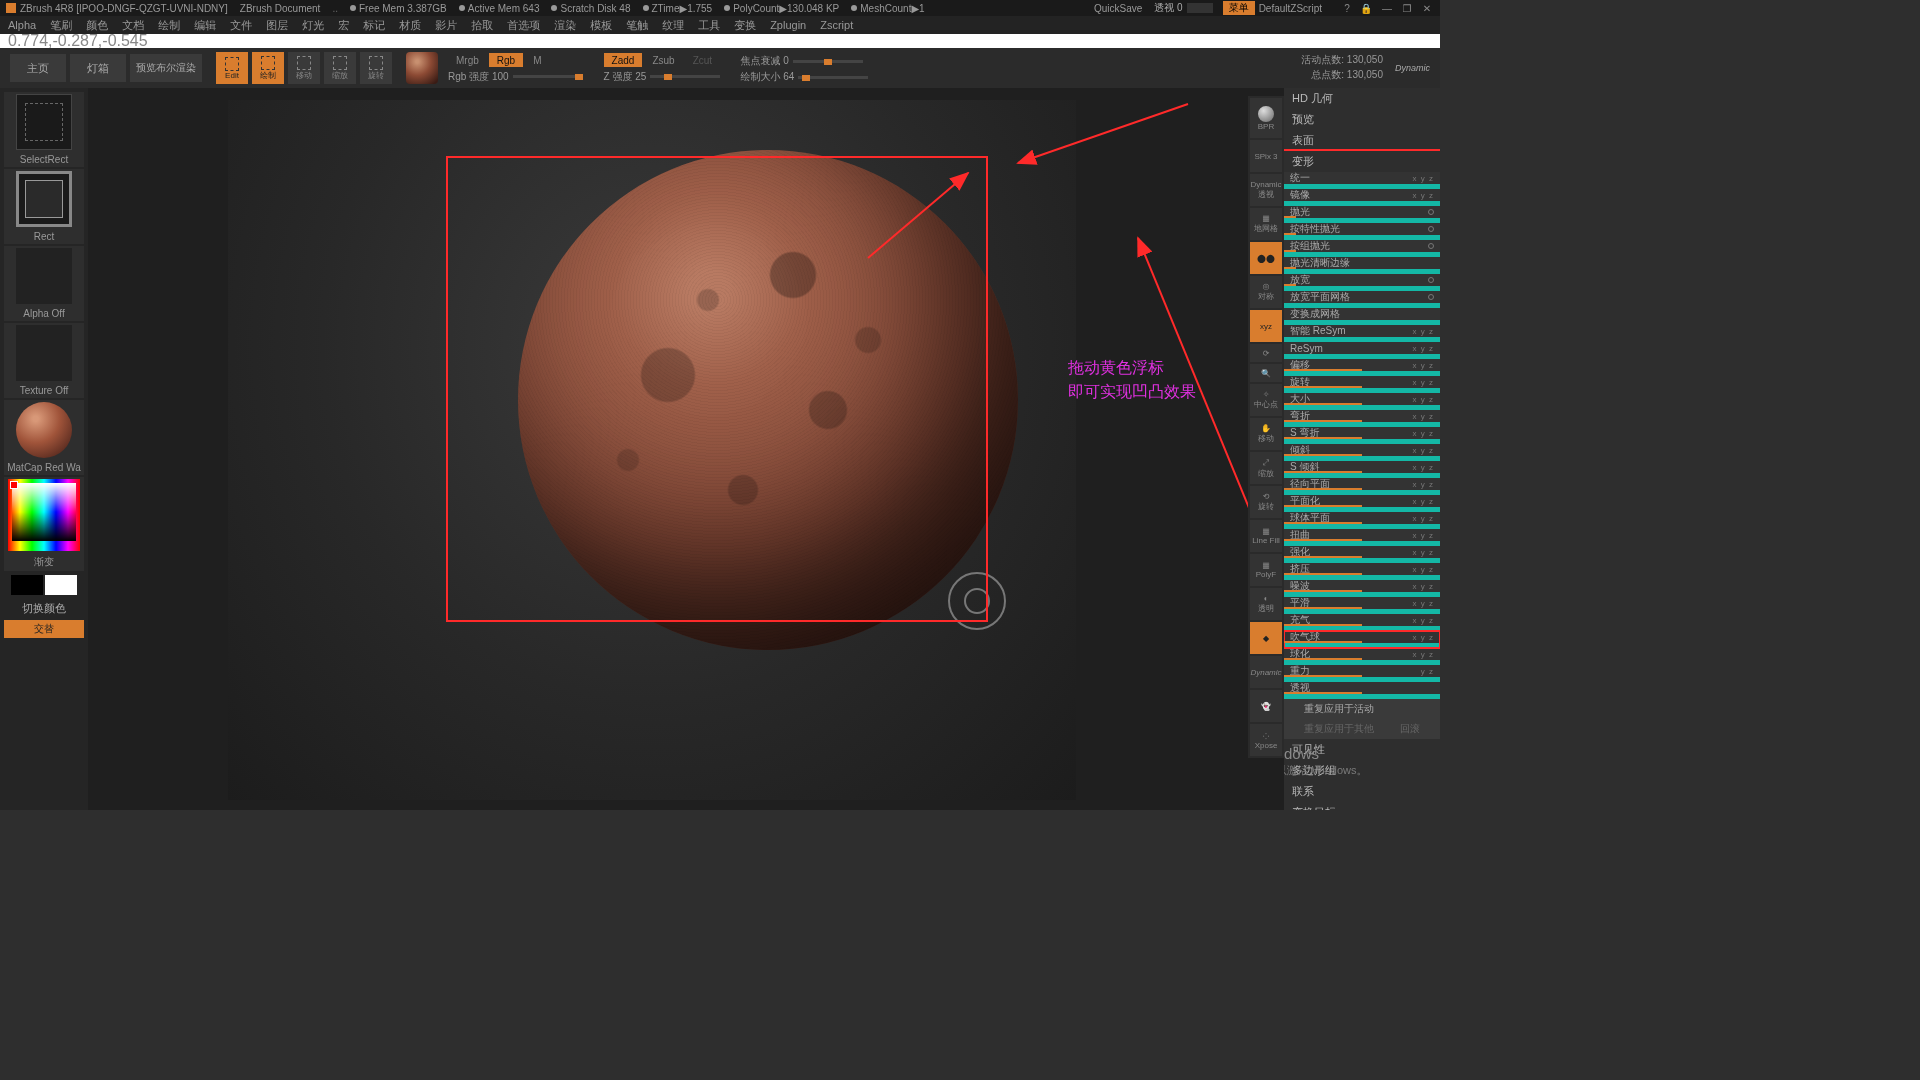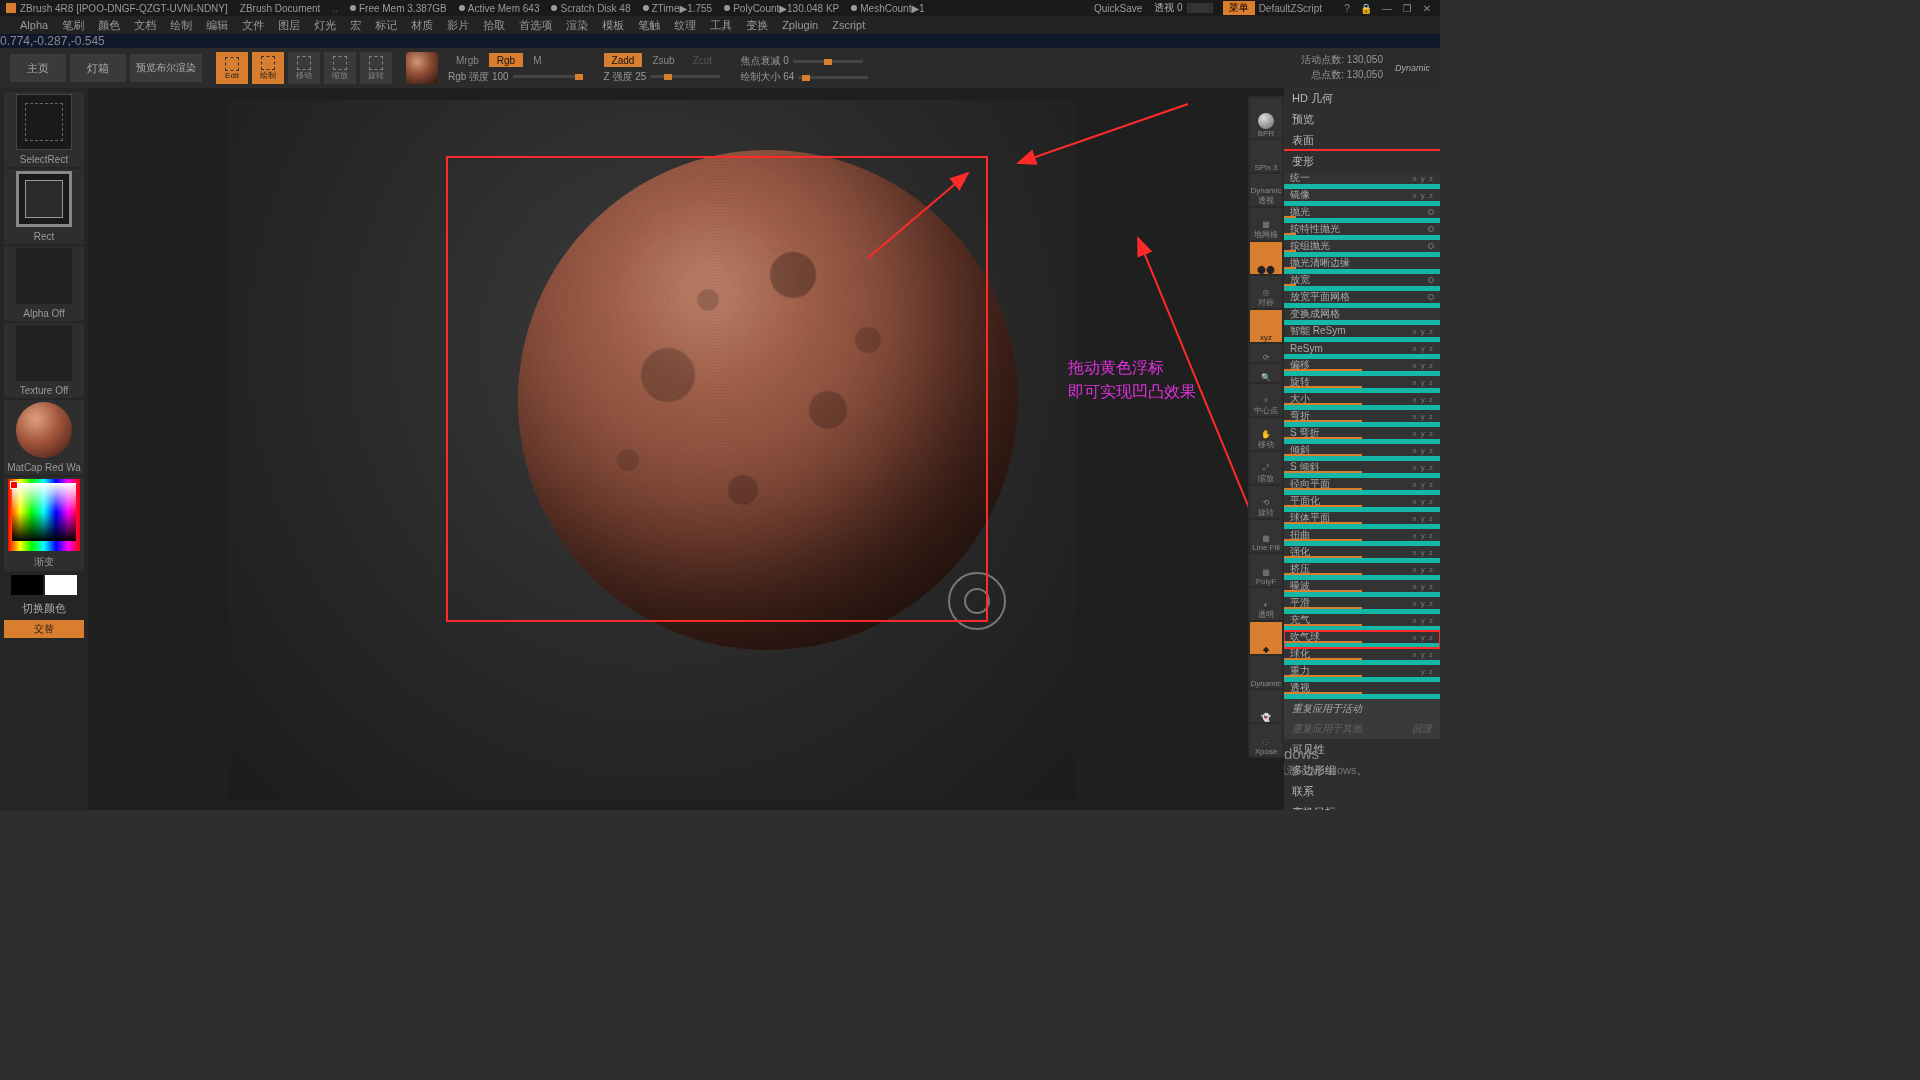--- a/index.html
+++ b/index.html
@@ -7,24 +7,24 @@
 .titlebar { height: 16px; background: #1a1a1a; display: flex; align-items: center; padding: 0 6px; font-size: 10px; }
 .titlebar .seg { margin-right: 12px; color: #999; display: flex; align-items: center; }
 .titlebar .z-icon { width: 10px; height: 10px; background: #d97d2e; margin-right: 4px; }
 .titlebar .dot { width: 6px; height: 6px; border-radius: 50%; background: #999; margin-right: 3px; display: inline-block; }
 .titlebar .spacer { flex: 1; }
 .titlebar .menu-btn { background: #d97d2e; color: #000; padding: 0 6px; margin: 0 4px; }
 .titlebar .persp { display: flex; align-items: center; margin-right: 6px; }
 .titlebar .persp .slot { width: 26px; height: 10px; background: #333; margin-left: 4px; }
 .titlebar .win-ctrl { width: 14px; height: 14px; margin-left: 6px; display: flex; align-items: center; justify-content: center; color: #888; }
 
-.menubar { height: 18px; background: #232323; display: flex; align-items: center; padding: 0 20px; font-size: 11px; }
+.menubar { height: 18px; background: #232323; display: flex; align-items: center; padding: 0 8px; font-size: 11px; }
 .menubar span { margin-right: 14px; color: #999; }
 
-.coords { height: 14px; background: #0f172a; padding: 0 0; display: flex; align-items: center; font-size: 12px; color: #888; }
+.coords { height: 14px; background: #ffffff; padding: 0 8px; display: flex; align-items: center; font-size: 16px; color: #888; }
 
 .toolbar { height: 40px; background: #2b2b2b; display: flex; align-items: center; padding: 4px 10px; gap: 4px; }
 .tool-tab { background: #3a3a3a; color: #aaa; width: 56px; height: 28px; display: flex; align-items: center; justify-content: center; font-size: 11px; }
 .tool-btn { width: 32px; height: 32px; background: #3a3a3a; display: flex; flex-direction: column; align-items: center; justify-content: center; font-size: 8px; color: #888; }
 .tool-btn.on { background: #d97d2e; color: #222; }
 .tool-btn .ic { width: 14px; height: 14px; border: 1px dashed #888; }
 .tool-btn.on .ic { border-color: #333; }
 .mat-sphere-sm { width: 32px; height: 32px; background: radial-gradient(circle at 35% 30%, #c89070 5%, #8c4a34 45%, #3a1c15 90%); border-radius: 4px; }
 .mode-row { display: flex; align-items: center; gap: 2px; height: 15px; }
 .mode-cell { padding: 0 8px; height: 14px; display: flex; align-items: center; color: #888; font-size: 10px; }
@@ -70,35 +70,35 @@
 .sphere .grain { position: absolute; inset: 0; border-radius: 50%; opacity: .35;
   background: repeating-radial-gradient(circle at 40% 30%, rgba(0,0,0,.12) 0 1px, transparent 1px 3px); }
 .red-box { position: absolute; border: 2px solid #ff2a2a; left: 270px; top: 60px; width: 540px; height: 466px; pointer-events: none; }
 .nav-ring { position: absolute; right: 70px; bottom: 170px; width: 58px; height: 58px; border: 2px solid #777; border-radius: 50%; display: flex; align-items: center; justify-content: center; }
 .nav-ring::after { content: ''; width: 22px; height: 22px; border: 2px solid #777; border-radius: 50%; }
 
 .annotation { position: absolute; color: #e030e0; font-size: 16px; line-height: 1.5; font-weight: 500; pointer-events: none; }
 svg.arrows { position: absolute; inset: 0; pointer-events: none; }
 
 .vtoolbar { position: absolute; right: 0; top: 8px; width: 36px; background: #2a2a2a; display: flex; flex-direction: column; gap: 2px; padding: 2px; }
-.vbtn { width: 32px; height: 32px; background: #333; display: flex; flex-direction: column; align-items: center; justify-content: flex-end; font-size: 8px; color: #888; position: relative; }
+.vbtn { width: 32px; height: 32px; background: #333; display: flex; flex-direction: column; align-items: center; justify-content: center; font-size: 8px; color: #888; position: relative; }
 .vbtn.lg { height: 40px; }
 .vbtn.on { background: #d97d2e; color: #222; }
 .vbtn .vic { width: 16px; height: 16px; border: 1px solid #777; }
 .vbtn.bpr .vic { border-radius: 50%; background: radial-gradient(circle at 35% 30%, #ddd, #666); border: none; }
 
 .right-panel { width: 156px; background: #2a2a2a; display: flex; flex-direction: column; font-size: 11px; overflow: hidden; }
 .rp-sec { padding: 3px 8px; color: #bbb; background: #2e2e2e; }
 .rp-item { display: flex; align-items: center; padding: 1px 6px; height: 17px; background: #333; border-bottom: 5px solid #14b8a6; color: #aaa; position: relative; }
 .rp-item .lbl { flex: 1; font-size: 10px; }
 .rp-item .axes { font-size: 8px; letter-spacing: 1px; color: #777; }
 .rp-item .dot-ind { width: 6px; height: 6px; border-radius: 50%; border: 1px solid #777; margin-left: 3px; }
 .rp-item .trail { position: absolute; left: 0; bottom: 0; height: 2px; width: 50%; background: #d97d2e; }
 .rp-item.box-red { outline: 2px solid #ff2a2a; outline-offset: -1px; z-index: 2; }
-.rp-btn { background: #3a3a3a; padding: 3px 8px; color: #aaa; font-size: 10px; font-style: italic; }
+.rp-btn { background: #3a3a3a; padding: 3px 20px; color: #aaa; font-size: 10px; }
 </style>
 </head>
 <body>
 
 <div class="titlebar">
   <span class="seg">
       <span class="z-icon"></span>
       <span>ZBrush 4R8 [IPOO-DNGF-QZGT-UVNI-NDNY]</span>
     </span>
   <span class="seg">ZBrush Document</span>

